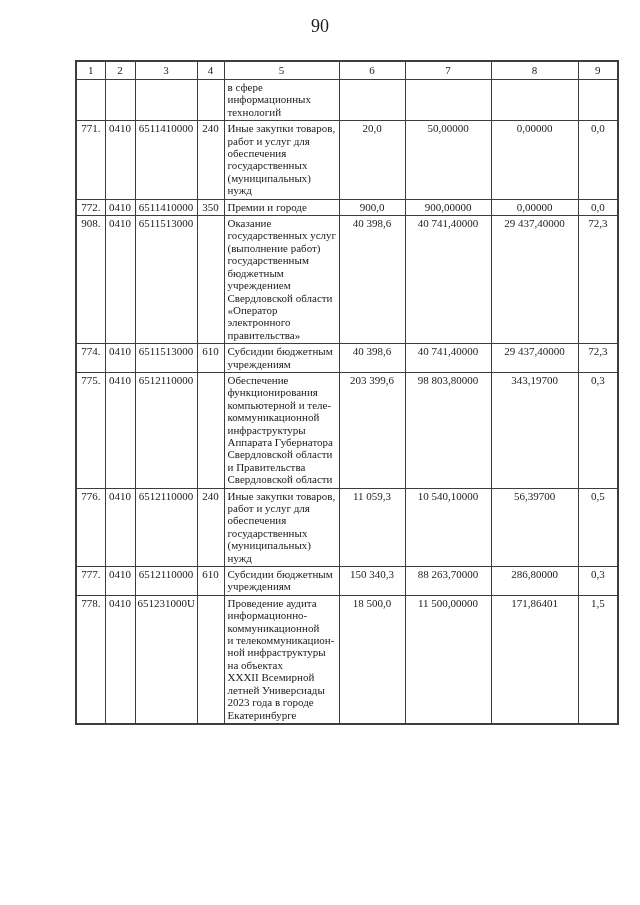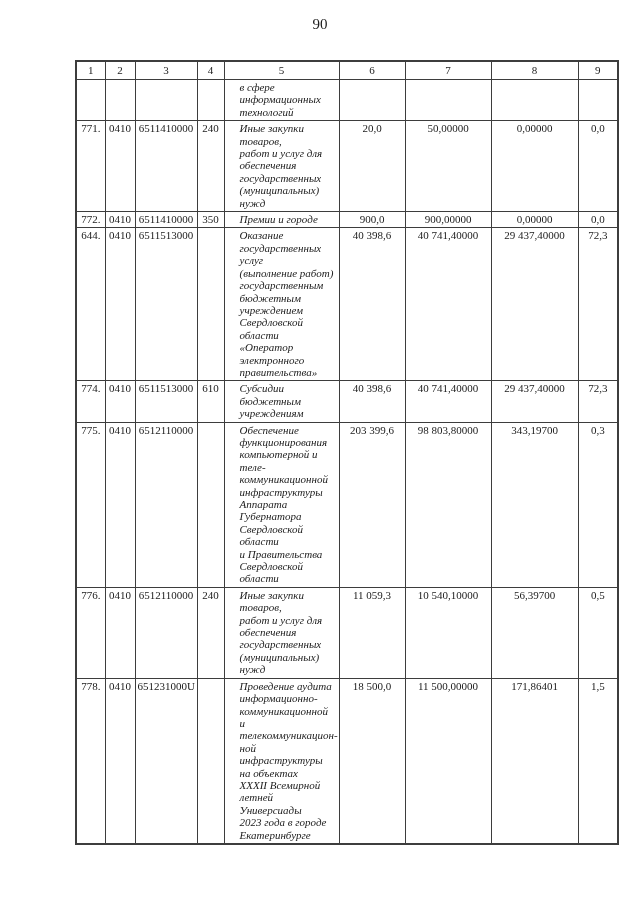--- a/index.html
+++ b/index.html
@@ -14,21 +14,21 @@
     font-family: "Liberation Serif", "DejaVu Serif", serif;
     color: #1b1b1b;
     overflow: hidden;
   }
   .page-number {
     position: absolute;
     top: 16px;
     left: 0;
     width: 100%;
     text-align: center;
-    font-size: 15px;
+    font-size: 18px;
     color: #1b1b1b;
   }
   table.budget {
     position: absolute;
     left: 75px;
     top: 60px;
     width: 542px;
     border-collapse: collapse;
     table-layout: fixed;
     border: 2px solid #3d3d3d;
@@ -45,23 +45,22 @@
     overflow: hidden;
   }
   table.budget thead th {
     vertical-align: middle;
     height: 15px;
     padding: 1px 0;
   }
   table.budget td.nm {
     text-align: left;
     white-space: pre-line;
-    padding-left: 15px;
+    padding-left: 3px;
     padding-right: 2px;
-    font-style: italic;
   }
 </style>
 </head>
 <body>
 
 <div class="page-number">90</div>
 
 <table class="budget">
   <colgroup>
     <col style="width:29px">
@@ -121,21 +120,21 @@
       <td>0410</td>
       <td>6511410000</td>
       <td>350</td>
       <td class="nm">Премии и городе</td>
       <td>900,0</td>
       <td>900,00000</td>
       <td>0,00000</td>
       <td>0,0</td>
     </tr>
     <tr>
-      <td>644.</td>
+      <td>908.</td>
       <td>0410</td>
       <td>6511513000</td>
       <td></td>
       <td class="nm">Оказание
 государственных услуг
 (выполнение работ)
 государственным
 бюджетным
 учреждением
 Свердловской области
@@ -187,20 +186,32 @@
 работ и услуг для
 обеспечения
 государственных
 (муниципальных) нужд</td>
       <td>11 059,3</td>
       <td>10 540,10000</td>
       <td>56,39700</td>
       <td>0,5</td>
     </tr>
     <tr>
+      <td>777.</td>
+      <td>0410</td>
+      <td>6512110000</td>
+      <td>610</td>
+      <td class="nm">Субсидии бюджетным
+учреждениям</td>
+      <td>150 340,3</td>
+      <td>88 263,70000</td>
+      <td>286,80000</td>
+      <td>0,3</td>
+    </tr>
+    <tr>
       <td>778.</td>
       <td>0410</td>
       <td>651231000U</td>
       <td></td>
       <td class="nm">Проведение аудита
 информационно-
 коммуникационной
 и телекоммуникацион-
 ной инфраструктуры
 на объектах

